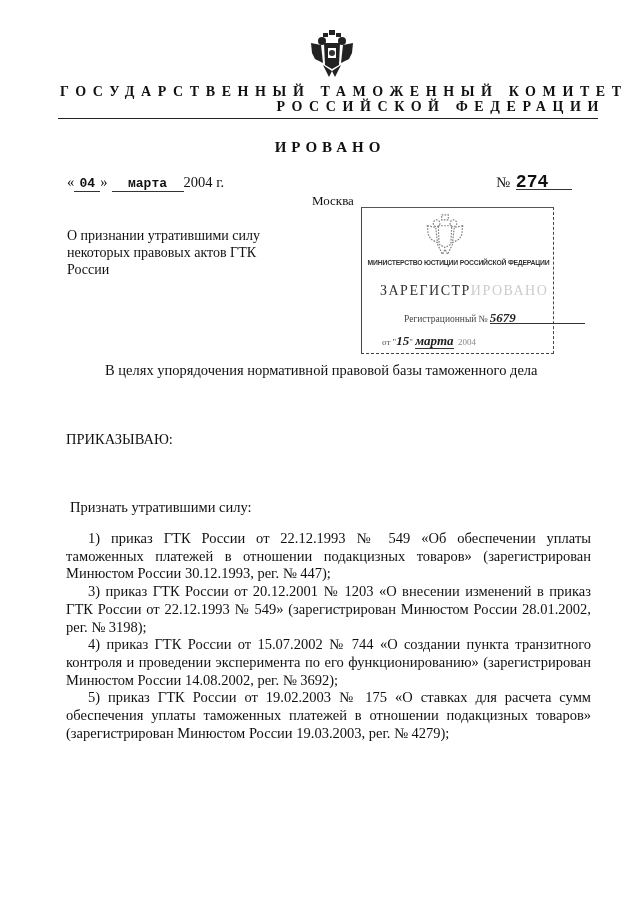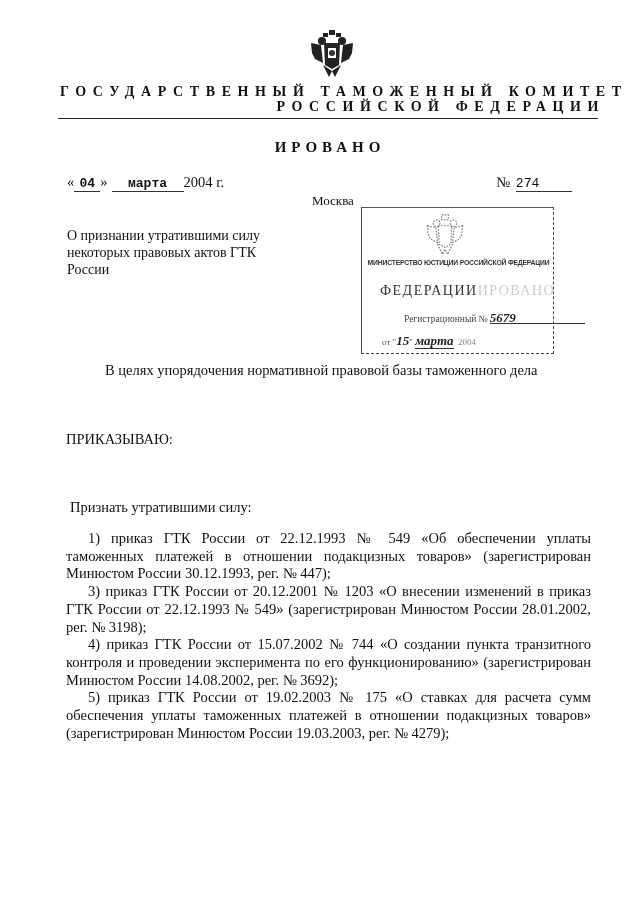--- a/index.html
+++ b/index.html
@@ -36,21 +36,21 @@
   }
 
   
   .date-row { left: 67px; top: 174px; font-size: 14.5px; white-space: nowrap; }
   .date-row .u { display: inline-block; border-bottom: 1px solid #333; text-align: center; line-height: 14px;
                  font-family: "Liberation Mono", "DejaVu Sans Mono", monospace; font-size: 13px; font-weight: bold; }
   .day { width: 26px; }
   .month { width: 72px; margin-left: 4px; }
   .number-row { left: 496px; top: 174px; font-size: 14.5px; white-space: nowrap; }
   .number-row .u { display: inline-block; width: 56px; border-bottom: 1px solid #333; margin-left: 6px; line-height: 14px;
-                   font-family: "Liberation Mono", "DejaVu Sans Mono", monospace; font-size: 13px; font-weight: normal; }
+                   font-family: "Liberation Mono", "DejaVu Sans Mono", monospace; font-size: 18px; font-weight: bold; }
   .city { left: 312px; top: 193px; font-size: 13px; }
 
   
   .subject {
     left: 67px; top: 227px; width: 220px; font-size: 14px; line-height: 17px;
   }
 
   
   .stamp {
     left: 361px; top: 207px; width: 193px; height: 147px;
@@ -142,21 +142,21 @@
         <path d="M15 14 L31 14 L30 36 L23 40 L16 36 Z"></path>
         <circle cx="13" cy="11" r="4"></circle>
         <circle cx="33" cy="11" r="4"></circle>
         <path d="M14 36 L20 48 L23 42 L26 48 L32 36"></path>
         <rect x="19" y="1" width="8" height="6"></rect>
       </g>
     </svg>
   </div>
   <div class="abs stamp-ministry">МИНИСТЕРСТВО ЮСТИЦИИ РОССИЙСКОЙ ФЕДЕРАЦИИ</div>
   <div class="abs stamp-registered">
-    <span>ФЕДЕРАЦИИ</span><span class="faded">ИРОВАНО</span>
+    <span>ЗАРЕГИСТР</span><span class="faded">ИРОВАНО</span>
   </div>
   <div class="abs stamp-regno">
     <span>Регистрационный №</span><span class="hand">5679</span>
   </div>
   <div class="abs stamp-date">
     <span>от "</span><span class="hand">15</span>"&nbsp;<span class="hand-u">марта</span>&nbsp;&nbsp;<span class="faded">2004</span>
   </div>
 </div>
 
 <div class="abs preamble">В целях  упорядочения нормативной правовой базы таможенного дела</div>

